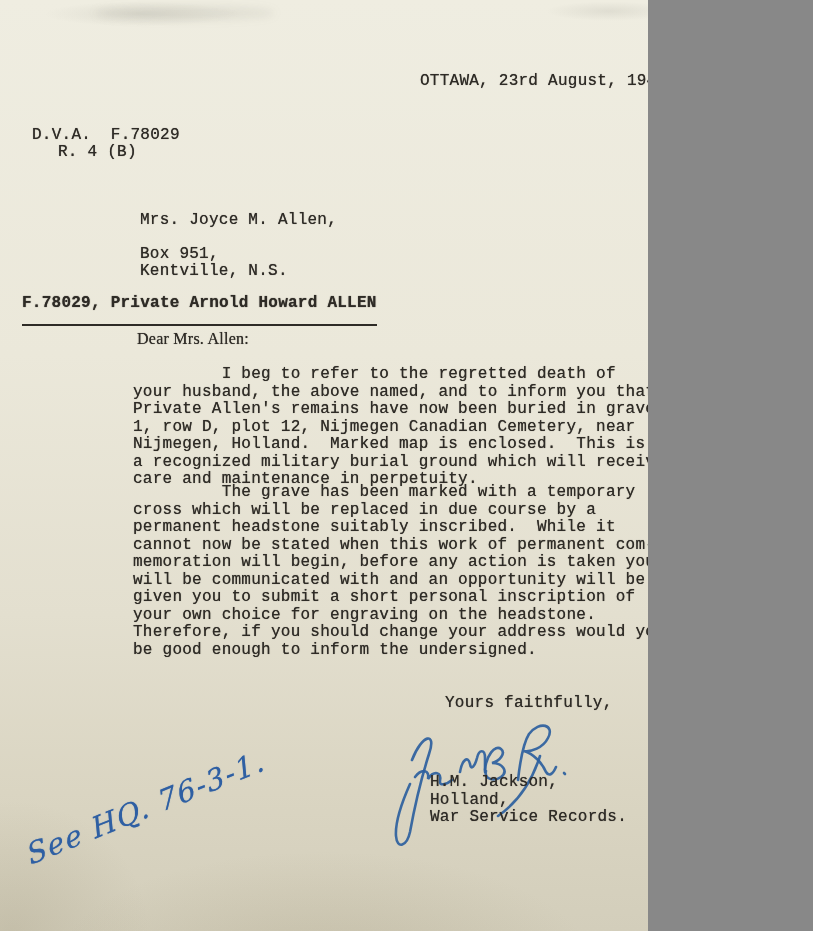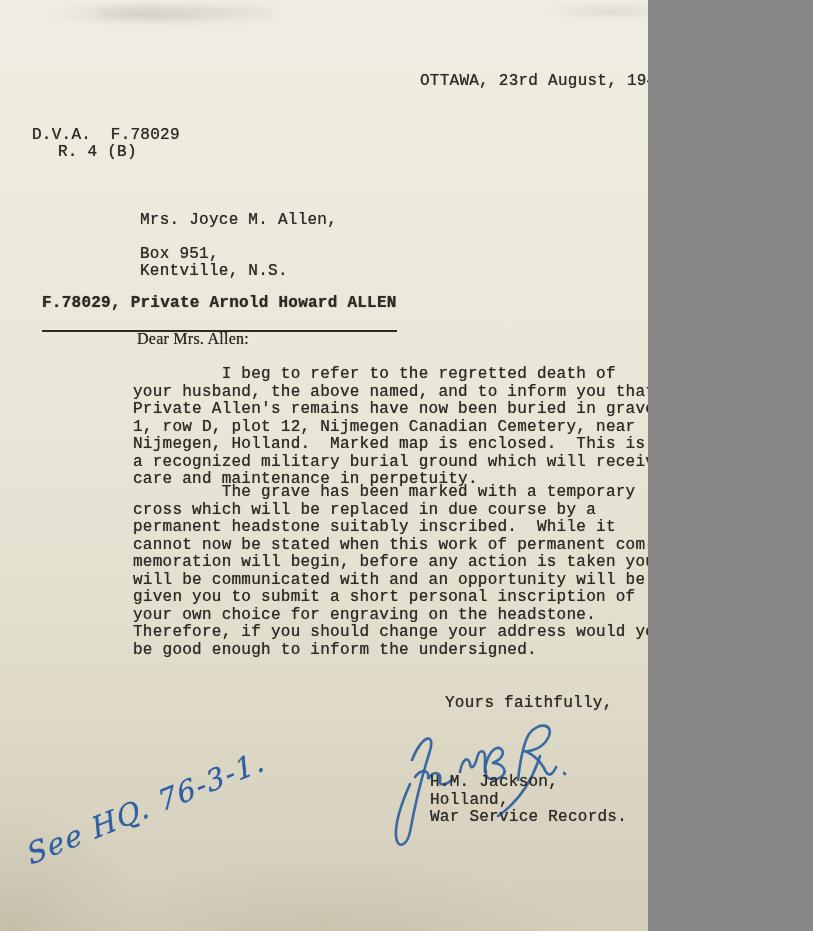--- a/index.html
+++ b/index.html
@@ -25,23 +25,22 @@
     white-space: pre;
     color: #2e2b26;
     font-size: 16px;
     letter-spacing: 0.25px;
     line-height: 17.5px;
     text-shadow: 0 0 0.7px rgba(44,40,34,0.85);
   }
   .subject {
     font-weight: bold;
     border-bottom: 2px solid #2e2b26;
-    padding-bottom: 17px;
+    padding-bottom: 11px;
     text-shadow: 0 0 1px rgba(44,40,34,0.9);
-    margin-left: 20px;
   }
   .blue-ink { color: #2e5fa3; }
   .handwritten-note {
     position: absolute;
     left: 28px;
     top: 838px;
     font-family: "DejaVu Serif", serif;
     font-style: italic;
     font-size: 29px;
     letter-spacing: 1.5px;

